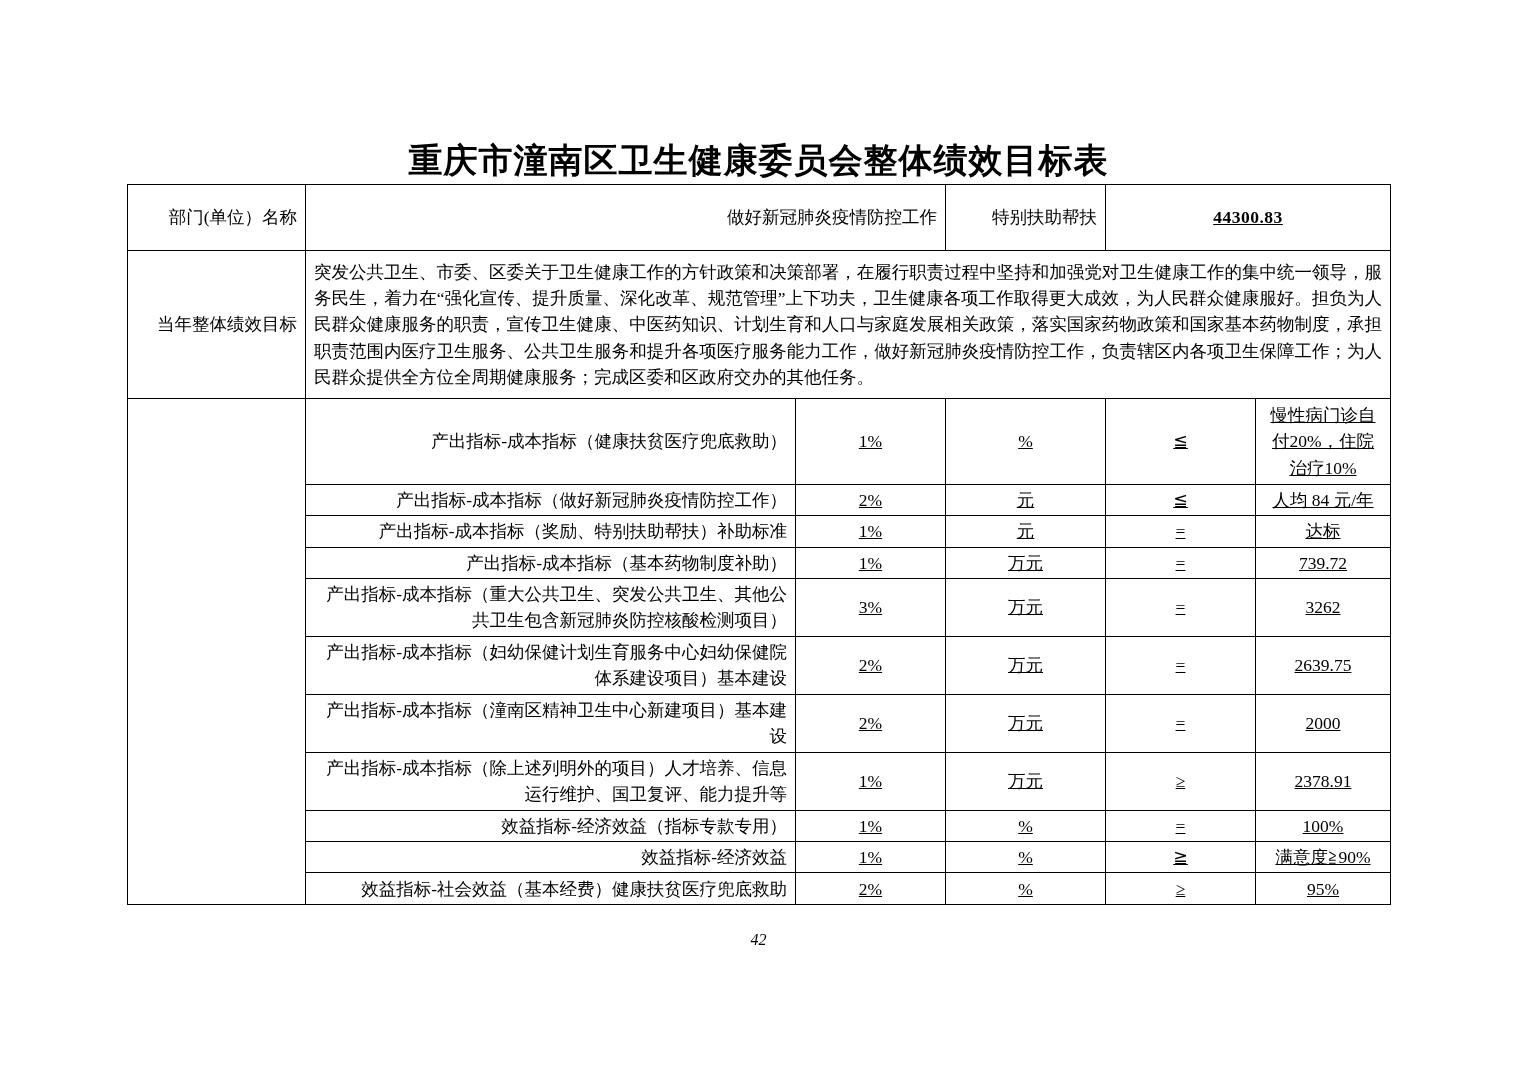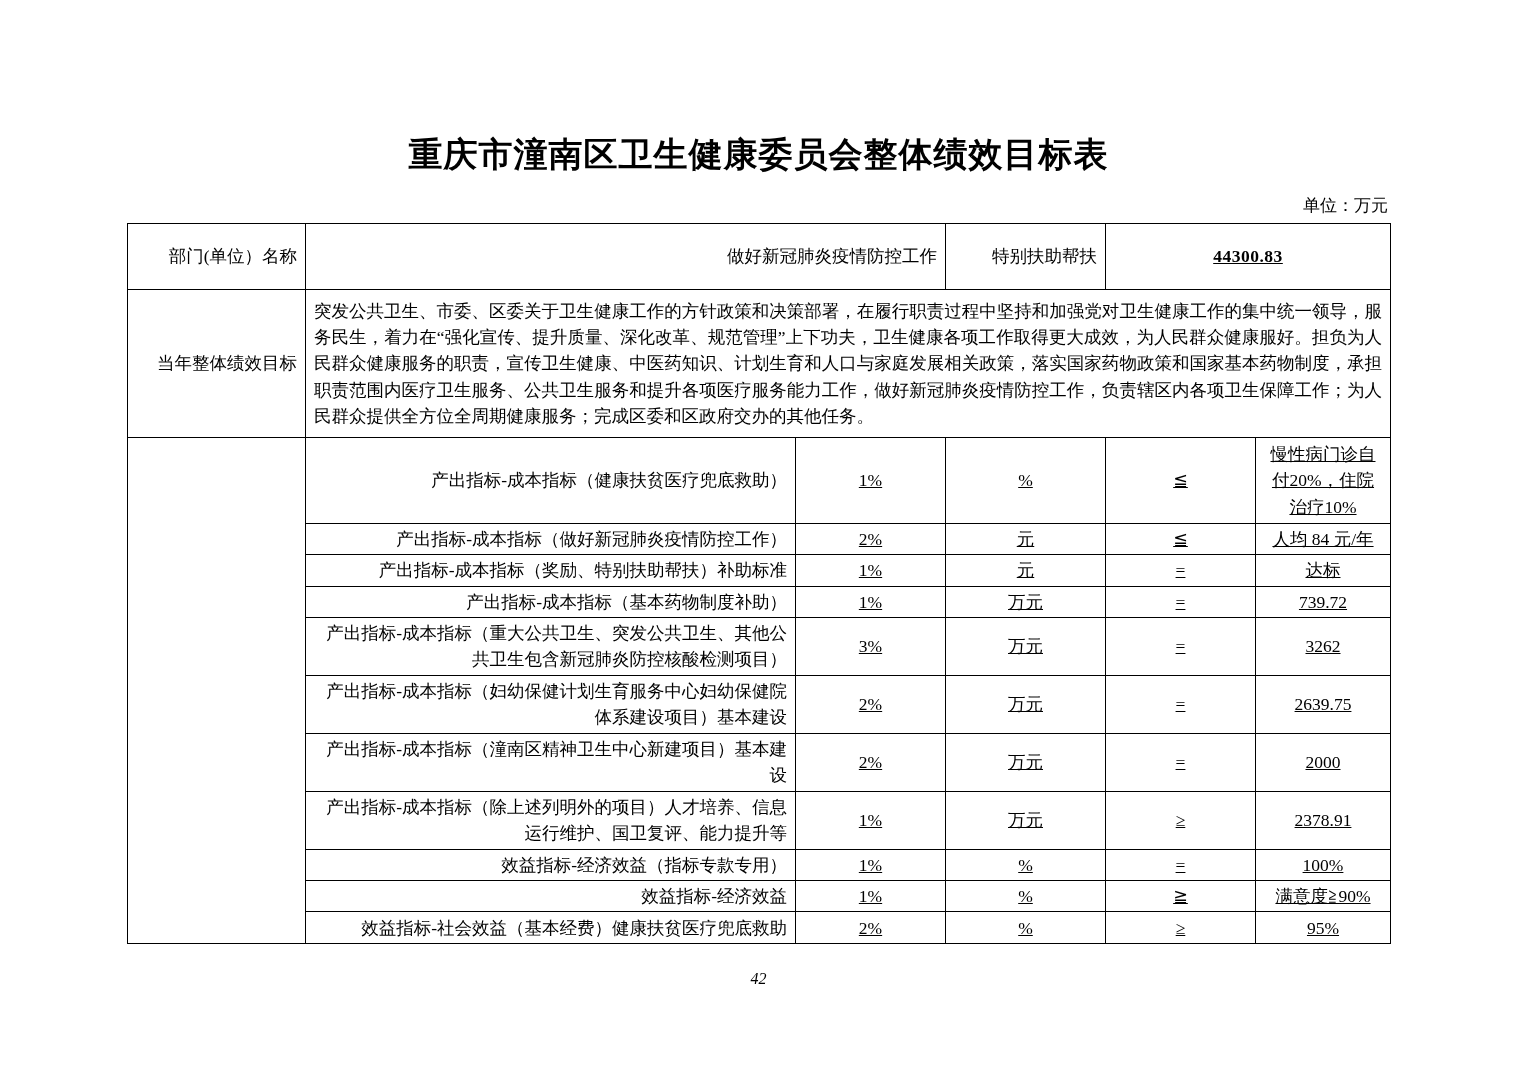--- a/index.html
+++ b/index.html
@@ -8,21 +8,21 @@
     width: 1520px;
     height: 1074px;
     position: relative;
     font-family: "Liberation Serif", "DejaVu Serif", serif;
     color: #000;
     overflow: hidden;
   }
   .sheet {
     position: absolute;
     left: 127px;
-    top: 0;
+    top: 6px;
     width: 1263px;
   }
   .title {
     margin-top: 132px;
     text-align: center;
     font-size: 34px;
     font-weight: bold;
     letter-spacing: 1px;
     font-family: "Liberation Serif", "DejaVu Serif", serif;
   }
@@ -68,21 +68,20 @@
     font-style: italic;
   }
 </style>
 </head>
 <body>
 
 <div class="sheet">
 
   <h1 class="title">重庆市潼南区卫生健康委员会整体绩效目标表</h1>
 
-  <div class="unit-note">单位：万元</div>
 
   <table class="main">
     <colgroup>
       <col style="width:178px">
       <col style="width:490px">
       <col style="width:150px">
       <col style="width:160px">
       <col style="width:150px">
       <col style="width:135px">
     </colgroup>

